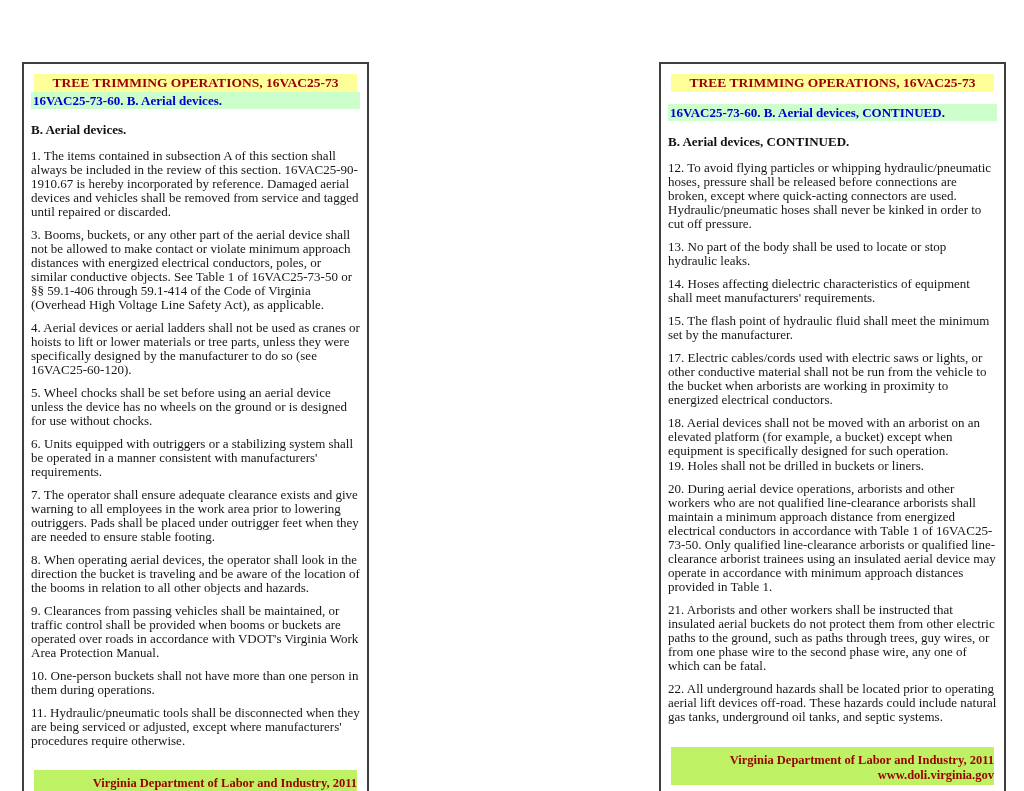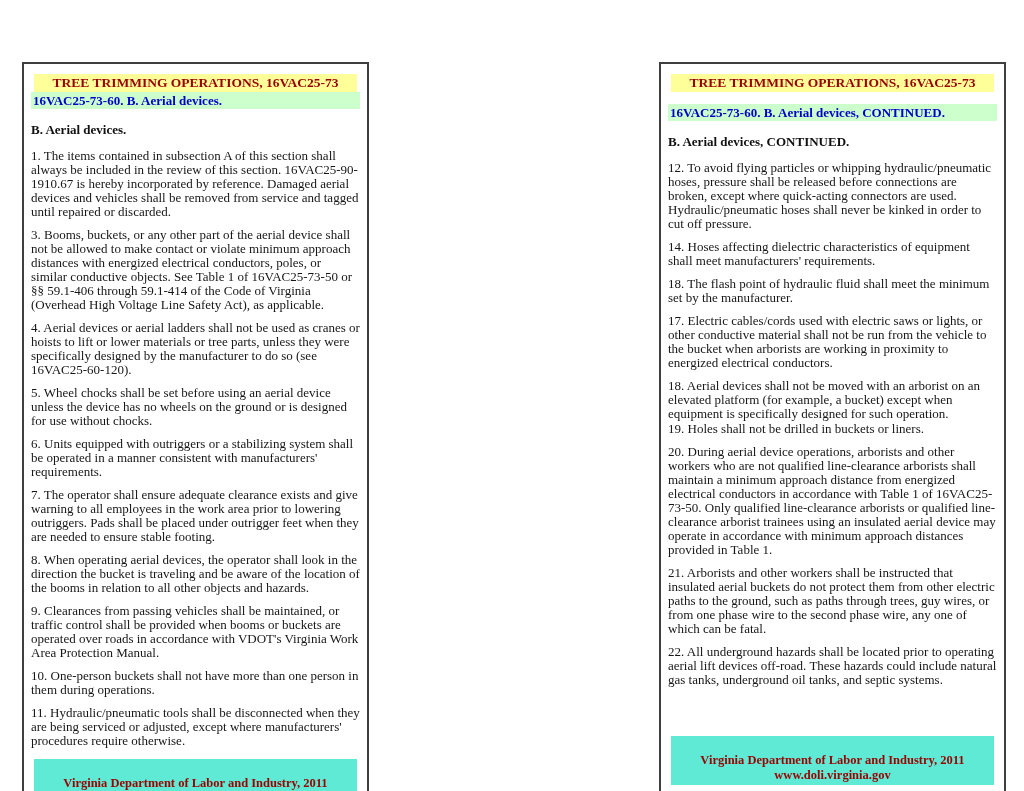--- a/index.html
+++ b/index.html
@@ -61,27 +61,27 @@
   }
   .items p {
     font-size: 13px;
     line-height: 14px;
     color: #161616;
     margin: 0 0 9px 0;
   }
   .items p.mb2 { margin-bottom: 1px; }
 
   .footer-banner {
-    background: #5eead4;
+    background: #bef264;
     color: #990000;
     font-weight: bold;
     font-size: 12.5px;
     line-height: 15px;
-    text-align: center;
-    padding: 17px 0 2px 0;
+    text-align: right;
+    padding: 6px 0 2px 0;
     margin-top: auto;
     flex: 0 0 auto;
   }
   .page-left  .footer-banner { margin-bottom: 8px;  margin-left: 3px; margin-right: 3px; }
   .page-right .footer-banner { margin-bottom: 18px; margin-left: 3px; margin-right: 3px; }
 </style>
 </head>
 <body>
 
 <div class="canvas">
@@ -106,22 +106,23 @@
       <span>Virginia Department of Labor and Industry, 2011</span>
     </div>
   </div>
 
   <div class="page page-right">
     <div class="title-banner">TREE TRIMMING OPERATIONS, 16VAC25-73</div>
     <div class="section-banner">16VAC25-73-60. B.  Aerial devices, CONTINUED.</div>
     <div class="body-heading">B. Aerial devices, CONTINUED.</div>
     <div class="items">
       <p>12. To avoid flying particles or whipping hydraulic/pneumatic hoses, pressure shall be released before connections are broken, except where quick-acting connectors are used. Hydraulic/pneumatic hoses shall never be kinked in order to cut off pressure.</p>
+      <p>13. No part of the body shall be used to locate or stop hydraulic leaks.</p>
       <p>14. Hoses affecting dielectric characteristics of equipment shall meet manufacturers' requirements.</p>
-      <p>18. The flash point of hydraulic fluid shall meet the minimum set by the manufacturer.</p>
+      <p>15. The flash point of hydraulic fluid shall meet the minimum set by the manufacturer.</p>
       <p>17. Electric cables/cords used with electric saws or lights, or other conductive material shall not be run from the vehicle to the bucket when arborists are working in proximity to energized electrical conductors.</p>
       <p class="mb2">18. Aerial devices shall not be moved with an arborist on an elevated platform (for example, a bucket) except when equipment is specifically designed for such operation.</p>
       <p>19. Holes shall not be drilled in buckets or liners.</p>
       <p>20. During aerial device operations, arborists and other workers who are not qualified line-clearance arborists shall maintain a minimum approach distance from energized electrical conductors in accordance with Table 1 of 16VAC25-73-50. Only qualified line-clearance arborists or qualified line-clearance arborist trainees using an insulated aerial device may operate in accordance with minimum approach distances provided in Table 1.</p>
       <p>21. Arborists and other workers shall be instructed that insulated aerial buckets do not protect them from other electric paths to the ground, such as paths through trees, guy wires, or from one phase wire to the second phase wire, any one of which can be fatal.</p>
       <p>22. All underground hazards shall be located prior to operating aerial lift devices off-road. These hazards could include natural gas tanks, underground oil tanks, and septic systems.</p>
     </div>
     <div class="footer-banner">
       <div>Virginia Department of Labor and Industry, 2011</div>
       <div>www.doli.virginia.gov</div>

